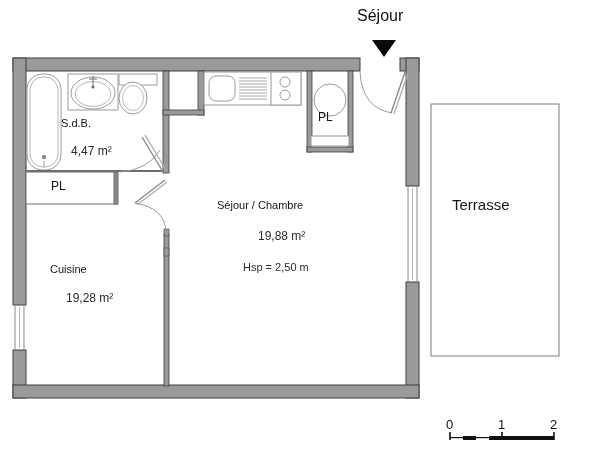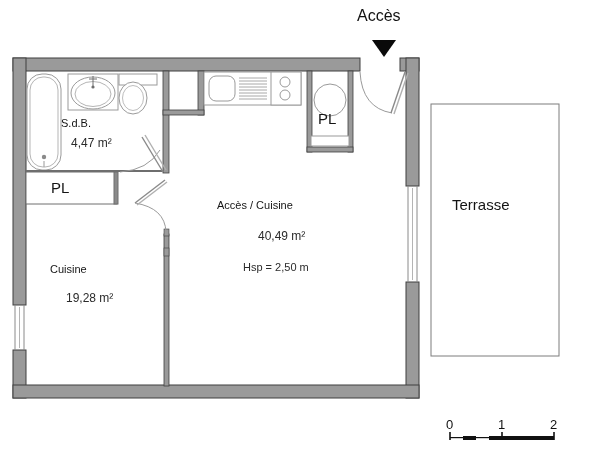--- a/index.html
+++ b/index.html
@@ -9,21 +9,21 @@
     font-family:"Liberation Sans", sans-serif;
     color:#1a1a1a;
     overflow:hidden;
     position:relative;
   }
   #plan{position:absolute;left:0;top:0;width:600px;height:450px;}
   .lbl{position:absolute;white-space:nowrap;line-height:1;}
   .room-name{font-size:11px;color:#141414;}
   .room-area{font-size:12px;color:#2b2b2b;}
   .room-hsp{font-size:11px;color:#2b2b2b;}
-  .pl-lbl{font-size:15px;color:#141414;}
+  .pl-lbl{font-size:12px;color:#141414;}
   .acces-lbl{font-size:16px;color:#111111;}
   .scale-num{font-size:13px;color:#111111;}
   .terr-lbl{font-size:15px;color:#141414;}
 </style>
 </head>
 <body>
 
 <svg id="plan" viewBox="0 0 600 450" xmlns="http://www.w3.org/2000/svg">
 
   <rect x="431" y="104" width="128" height="252" fill="#ffffff" stroke="#7d7d7d" stroke-width="1"></rect>
@@ -158,32 +158,32 @@
     <line x1="450" y1="440" x2="450" y2="432" stroke="#111111" stroke-width="1.6"></line>
     <line x1="502" y1="440" x2="502" y2="432" stroke="#111111" stroke-width="1.6"></line>
     <line x1="554" y1="440" x2="554" y2="432" stroke="#111111" stroke-width="1.6"></line>
     <rect x="450" y="437" width="104" height="1.2" fill="#111111"></rect>
     <rect x="463" y="436" width="13" height="4" fill="#111111"></rect>
     <rect x="489" y="436" width="13" height="4" fill="#111111"></rect>
     <rect x="502" y="436" width="52" height="4" fill="#111111"></rect>
   </g>
 </svg>
 
-<div class="lbl acces-lbl" style="left:357px;top:8px;">Accès</div>
+<div class="lbl acces-lbl" style="left:357px;top:8px;">Séjour</div>
 
 <div class="lbl room-name" style="left:61px;top:118px;">S.d.B.</div>
-<div class="lbl room-area" style="left:71px;top:137px;text-align:center;">4,47 m²</div>
+<div class="lbl room-area" style="left:71px;top:145px;text-align:center;">4,47 m²</div>
 
 <div class="lbl pl-lbl" style="left:51px;top:180px;">PL</div>
 
 <div class="lbl room-name" style="left:50px;top:264px;">Cuisine</div>
 <div class="lbl room-area" style="left:66px;top:292px;">19,28 m²</div>
 
-<div class="lbl room-name" style="left:217px;top:200px;">Accès / Cuisine</div>
-<div class="lbl room-area" style="left:258px;top:230px;">40,49 m²</div>
+<div class="lbl room-name" style="left:217px;top:200px;">Séjour / Chambre</div>
+<div class="lbl room-area" style="left:258px;top:230px;">19,88 m²</div>
 <div class="lbl room-hsp" style="left:243px;top:262px;">Hsp = 2,50 m</div>
 
 <div class="lbl pl-lbl" style="left:318px;top:111px;">PL</div>
 
 <div class="lbl terr-lbl" style="left:452px;top:197px;">Terrasse</div>
 
 <div class="lbl scale-num" style="left:446px;top:418px;">0</div>
 <div class="lbl scale-num" style="left:498px;top:418px;">1</div>
 <div class="lbl scale-num" style="left:550px;top:418px;">2</div>
 

